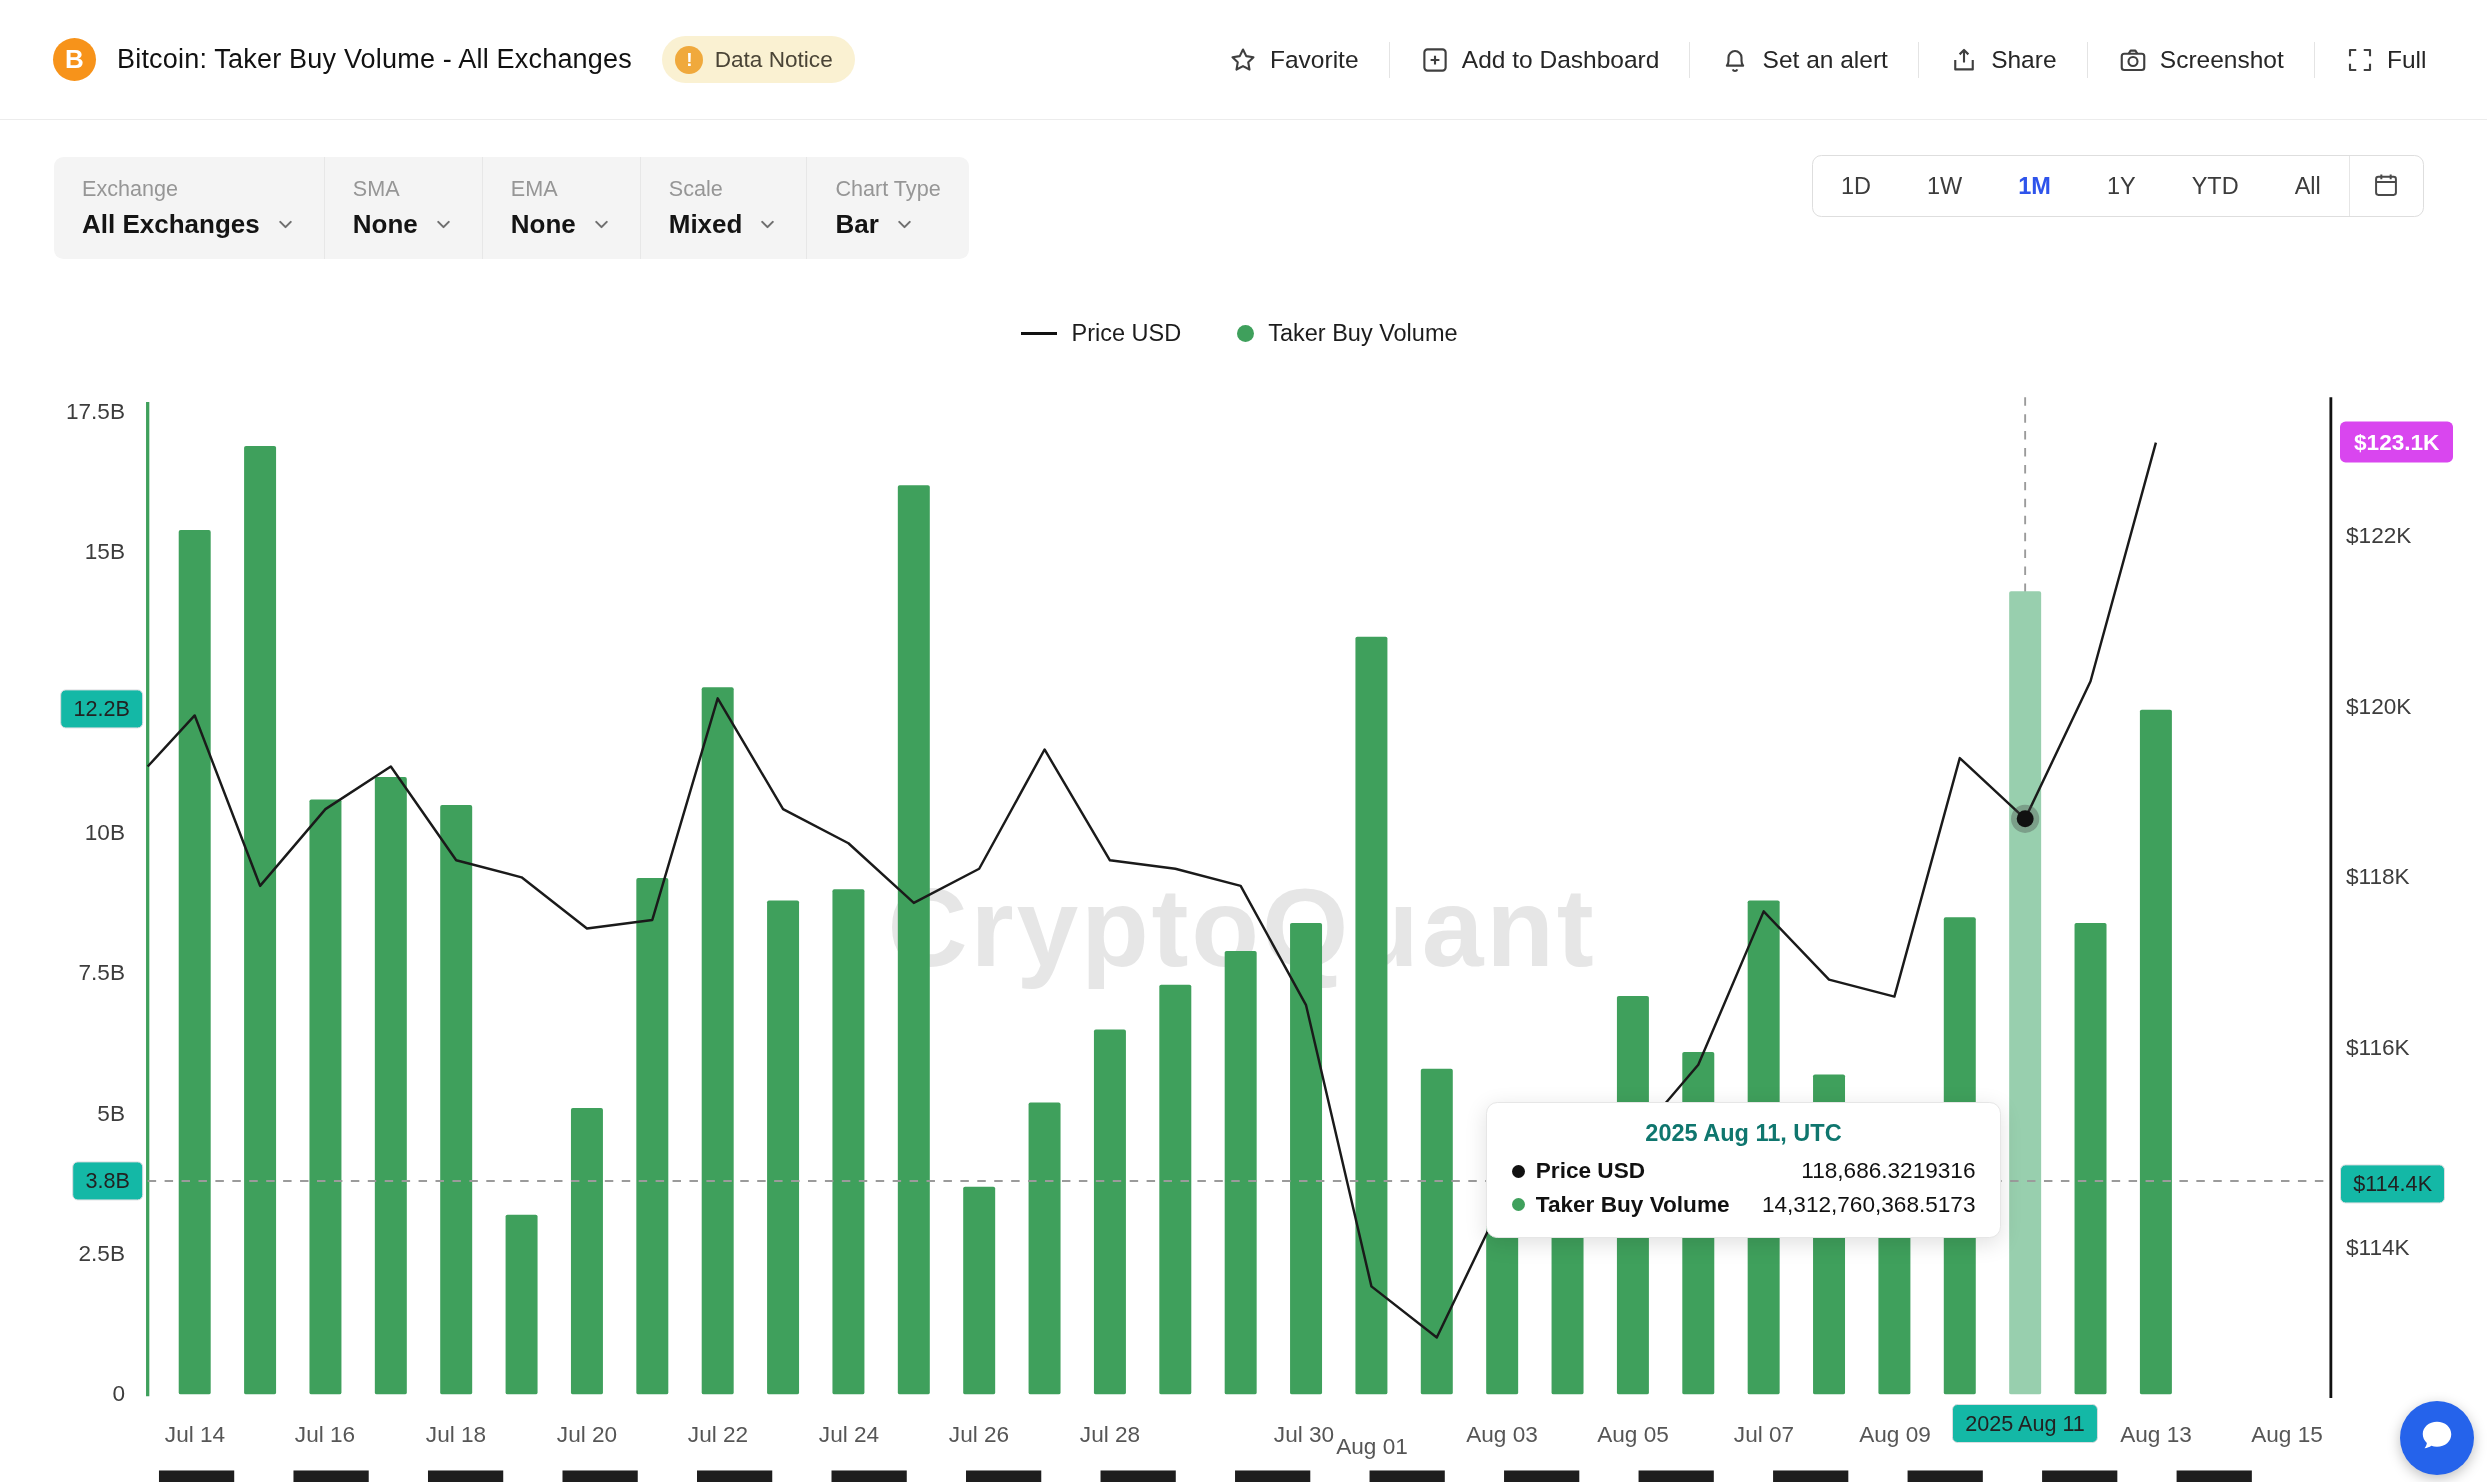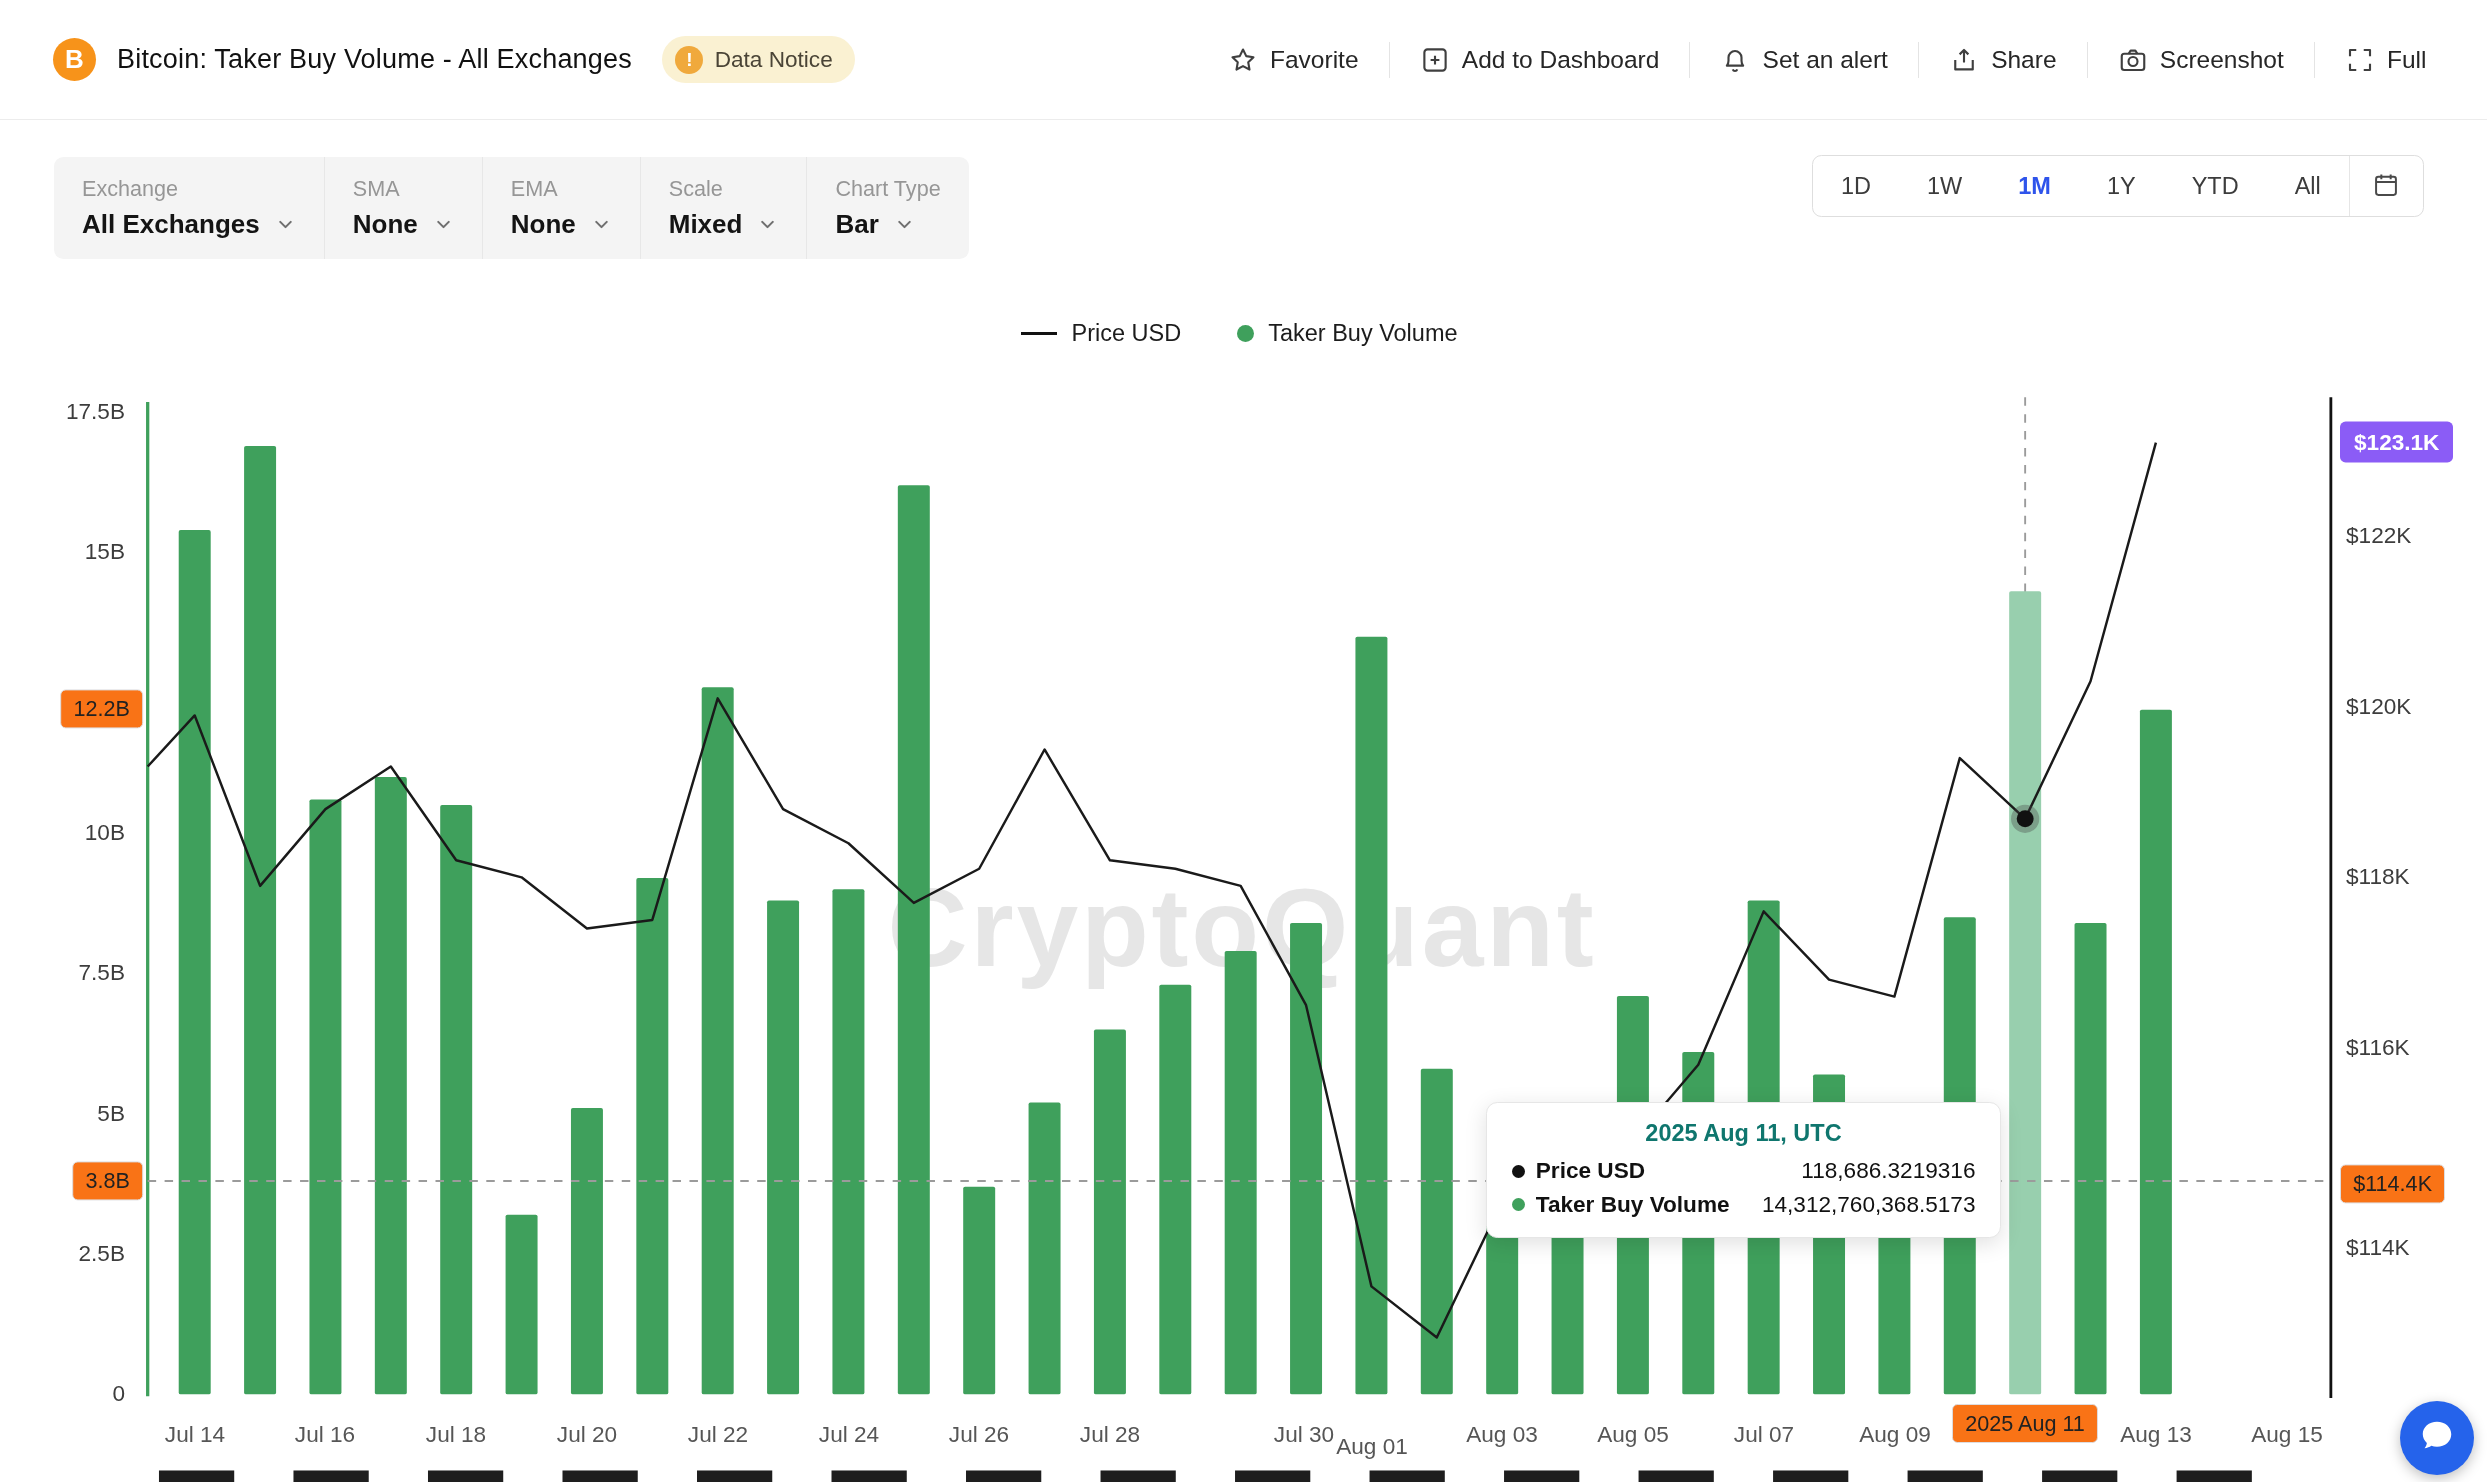--- a/index.html
+++ b/index.html
@@ -62,22 +62,22 @@
   .watermark { position: absolute; left: 1242px; top: 928px; transform: translate(-50%,-50%);
     font-size: 111px; font-weight: 700; color: #8f8f8f; opacity: .22; letter-spacing: 2.8px;
     z-index: 1; white-space: nowrap; }
   #chart-svg { position: absolute; left: 0; top: 0; z-index: 2; }
   #chart-layer { position: absolute; left: 0; top: 0; width: 2487px; height: 1483px; z-index: 3;
     pointer-events: none; }
   .ax-lbl { position: absolute; font-size: 22.6px; color: #3d3d3d; white-space: nowrap; }
   .x-lbl { color: #565656; }
   .ax-badge { position: absolute; font-size: 21.6px; padding: 5.6px 12.2px; border-radius: 5.6px;
     white-space: nowrap; }
-  .ax-badge.light { background: #f97316; color: #222; border: 0.9px solid #dddde0; }
-  .ax-badge.dark { background: #8b5cf6; color: #fff; font-weight: 600; padding: 7.5px 14px; font-size: 22.6px; }
+  .ax-badge.light { background: #14b8a6; color: #222; border: 0.9px solid #dddde0; }
+  .ax-badge.dark { background: #d946ef; color: #fff; font-weight: 600; padding: 7.5px 14px; font-size: 22.6px; }
 
   
   .tooltip { position: absolute; left: 1486px; top: 1102px; width: 515px; z-index: 5;
     background: #fff; border: 0.9px solid #e6e6e6; border-radius: 11.3px;
     box-shadow: 0 5.6px 22.6px rgba(0,0,0,.12); padding: 17px 24.5px 19px; }
   .tt-title { text-align: center; font-size: 23.5px; font-weight: 700; color: #0f766e; margin-bottom: 11.3px; }
   .tt-row { display: flex; align-items: center; gap: 11.3px; font-size: 22.6px; margin-top: 7.5px; color: #111; }
   .tt-dot { width: 13px; height: 13px; border-radius: 50%; flex: 0 0 auto; }
   .tt-label { font-weight: 700; }
   .tt-val { margin-left: auto; font-weight: 400; }

